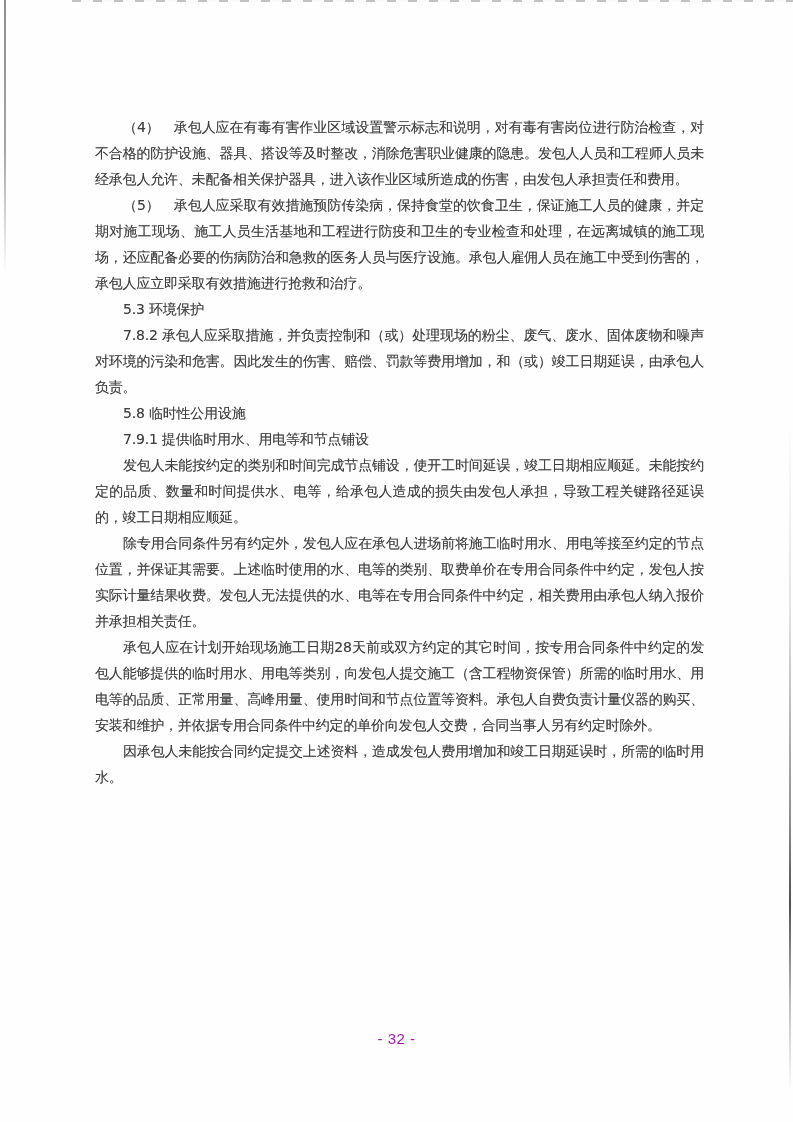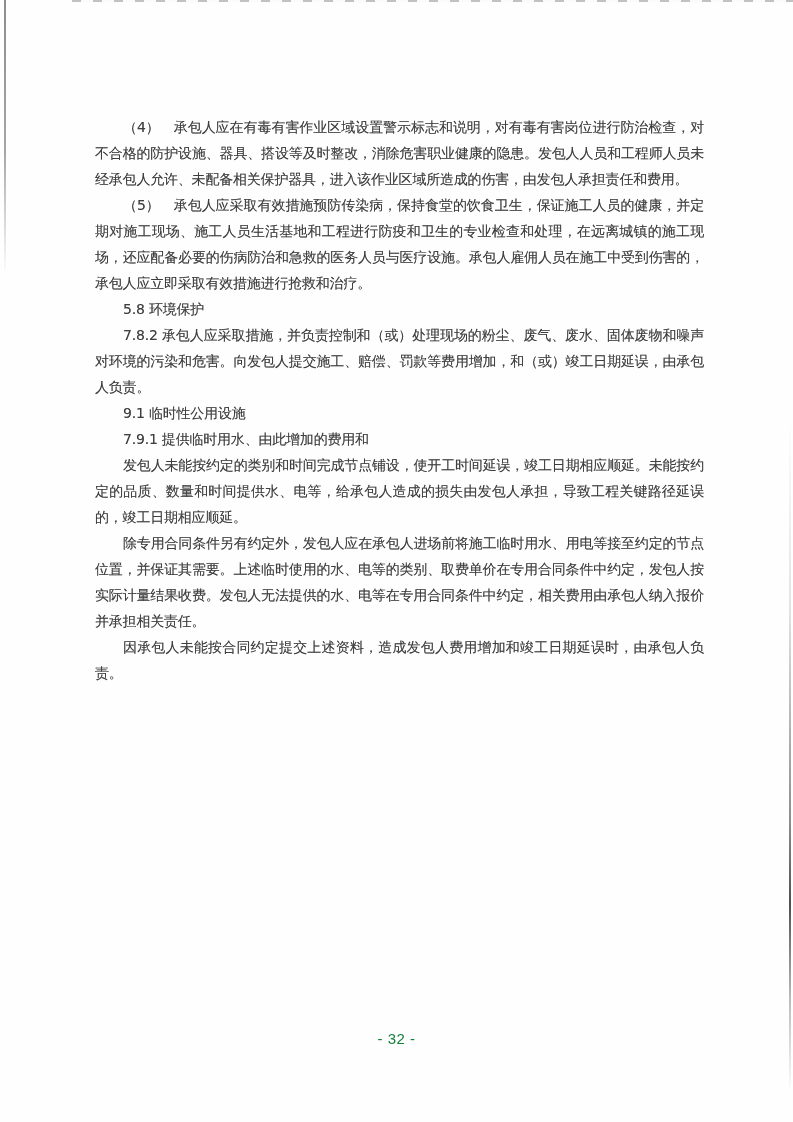--- a/index.html
+++ b/index.html
@@ -66,40 +66,41 @@
     text-shadow: 0 0 0.5px rgba(90,90,90,0.55);
   }
   .page-number {
     position: absolute;
     top: 1030px;
     left: 0;
     width: 100%;
     text-align: center;
     font-size: 15px;
     letter-spacing: 0.5px;
-    color: #15803d;
+    color: #a21caf;
     font-family: "Liberation Sans", sans-serif;
   }
 </style>
 </head>
 <body>
 
 <div class="page">
 
   <div class="edge-top"></div>
   <div class="edge-left"></div>
   <div class="edge-right"></div>
 
   <main class="content">
     <p class="para">（4）　承包人应在有毒有害作业区域设置警示标志和说明，对有毒有害岗位进行防治检查，对不合格的防护设施、器具、搭设等及时整改，消除危害职业健康的隐患。发包人人员和工程师人员未经承包人允许、未配备相关保护器具，进入该作业区域所造成的伤害，由发包人承担责任和费用。</p>
     <p class="para">（5）　承包人应采取有效措施预防传染病，保持食堂的饮食卫生，保证施工人员的健康，并定期对施工现场、施工人员生活基地和工程进行防疫和卫生的专业检查和处理，在远离城镇的施工现场，还应配备必要的伤病防治和急救的医务人员与医疗设施。承包人雇佣人员在施工中受到伤害的，承包人应立即采取有效措施进行抢救和治疗。</p>
-    <p class="para">5.8 环境保护</p>
-    <p class="para">7.8.2 承包人应采取措施，并负责控制和（或）处理现场的粉尘、废气、废水、固体废物和噪声对环境的污染和危害。向发包人提交施工、赔偿、罚款等费用增加，和（或）竣工日期延误，由承包人负责。</p>
-    <p class="para">9.1 临时性公用设施</p>
-    <p class="para">7.9.1 提供临时用水、由此增加的费用和</p>
+    <p class="para">5.3 环境保护</p>
+    <p class="para">7.8.2 承包人应采取措施，并负责控制和（或）处理现场的粉尘、废气、废水、固体废物和噪声对环境的污染和危害。因此发生的伤害、赔偿、罚款等费用增加，和（或）竣工日期延误，由承包人负责。</p>
+    <p class="para">5.8 临时性公用设施</p>
+    <p class="para">7.9.1 提供临时用水、用电等和节点铺设</p>
     <p class="para">发包人未能按约定的类别和时间完成节点铺设，使开工时间延误，竣工日期相应顺延。未能按约定的品质、数量和时间提供水、电等，给承包人造成的损失由发包人承担，导致工程关键路径延误的，竣工日期相应顺延。</p>
     <p class="para">除专用合同条件另有约定外，发包人应在承包人进场前将施工临时用水、用电等接至约定的节点位置，并保证其需要。上述临时使用的水、电等的类别、取费单价在专用合同条件中约定，发包人按实际计量结果收费。发包人无法提供的水、电等在专用合同条件中约定，相关费用由承包人纳入报价并承担相关责任。</p>
-    <p class="para">因承包人未能按合同约定提交上述资料，造成发包人费用增加和竣工日期延误时，由承包人负责。</p>
+    <p class="para">承包人应在计划开始现场施工日期28天前或双方约定的其它时间，按专用合同条件中约定的发包人能够提供的临时用水、用电等类别，向发包人提交施工（含工程物资保管）所需的临时用水、用电等的品质、正常用量、高峰用量、使用时间和节点位置等资料。承包人自费负责计量仪器的购买、安装和维护，并依据专用合同条件中约定的单价向发包人交费，合同当事人另有约定时除外。</p>
+    <p class="para">因承包人未能按合同约定提交上述资料，造成发包人费用增加和竣工日期延误时，所需的临时用水。</p>
   </main>
 
   <div class="page-number">- 32 -</div>
 
 </div>
 
 </body></html>

